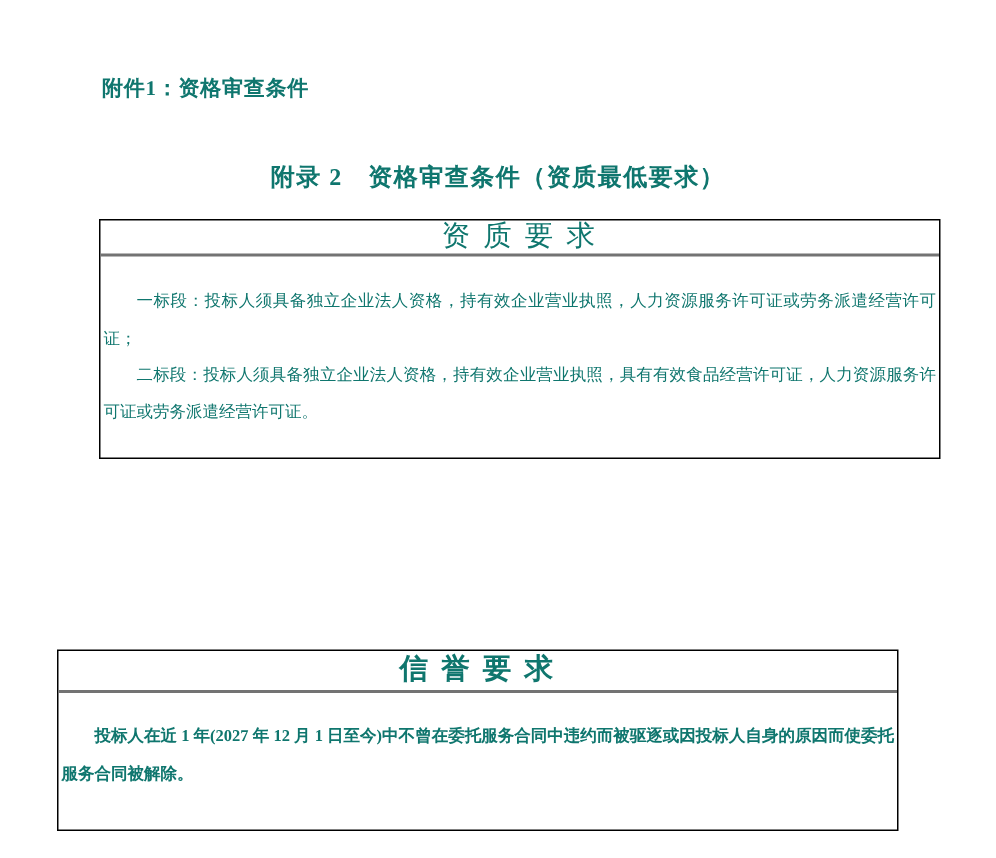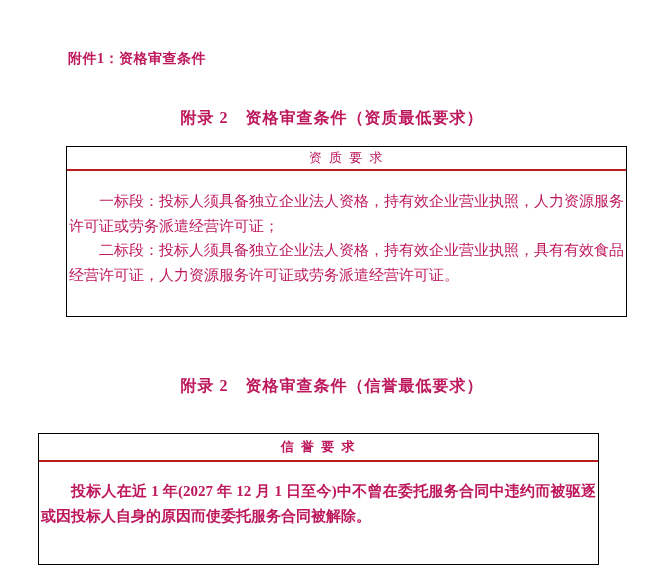--- a/index.html
+++ b/index.html
@@ -5,21 +5,21 @@
   html, body {
     margin: 0;
     padding: 0;
     background: #ffffff;
   }
   #page {
     position: relative;
     width: 664px;
     height: 572px;
     background: #ffffff;
-    color: #be185d;
+    color: #0f766e;
     font-family: "Liberation Serif", "DejaVu Serif", serif;
     overflow: hidden;
   }
   .attachment-title {
     position: absolute;
     left: 68px;
     top: 50px;
     font-size: 14px;
     font-weight: bold;
     letter-spacing: 0.5px;
@@ -39,33 +39,33 @@
   #section2-heading { top: 376px; }
   .doc-table {
     position: absolute;
     width: 559px;
     border: 1px solid #000000;
     background: #ffffff;
   }
   #qualification-table { left: 66px; top: 146px; }
   #reputation-table   { left: 38px; top: 433px; font-weight: bold; }
   .table-header {
-    border-bottom: 2px solid #b91c1c;
+    border-bottom: 2px solid #737373;
     text-align: center;
-    font-size: 13px;
+    font-size: 19px;
     letter-spacing: 2px;
     white-space: nowrap;
   }
   #qualification-table .table-header { height: 22px; line-height: 22px; }
   #reputation-table   .table-header { height: 26px; line-height: 26px; }
   .table-body {
-    font-size: 15px;
+    font-size: 11px;
     line-height: 24.6px;
     text-align: justify;
-    padding: 16px 2px;
+    padding: 5px 2px;
     overflow: hidden;
   }
   #qualification-table .table-body { padding-top: 18px; height: 111px; }
   #reputation-table   .table-body { padding-top: 17px; height: 69px; }
   .table-body p {
     margin: 0;
     text-indent: 2em;
   }
 </style>
 </head>
@@ -78,21 +78,20 @@
   <div id="section1-heading" class="section-heading">附录 2　资格审查条件（资质最低要求）</div>
 
   <div id="qualification-table" class="doc-table">
     <div class="table-header">资 质 要 求</div>
     <div class="table-body">
       <p>一标段：投标人须具备独立企业法人资格，持有效企业营业执照，人力资源服务许可证或劳务派遣经营许可证；</p>
       <p>二标段：投标人须具备独立企业法人资格，持有效企业营业执照，具有有效食品经营许可证，人力资源服务许可证或劳务派遣经营许可证。</p>
     </div>
   </div>
 
-  <div id="section2-heading" class="section-heading">附录 2　资格审查条件（信誉最低要求）</div>
 
   <div id="reputation-table" class="doc-table">
     <div class="table-header">信 誉 要 求</div>
     <div class="table-body">
       <p>投标人在近 1 年(2027 年 12 月 1 日至今)中不曾在委托服务合同中违约而被驱逐或因投标人自身的原因而使委托服务合同被解除。</p>
     </div>
   </div>
 
 </div>
 

